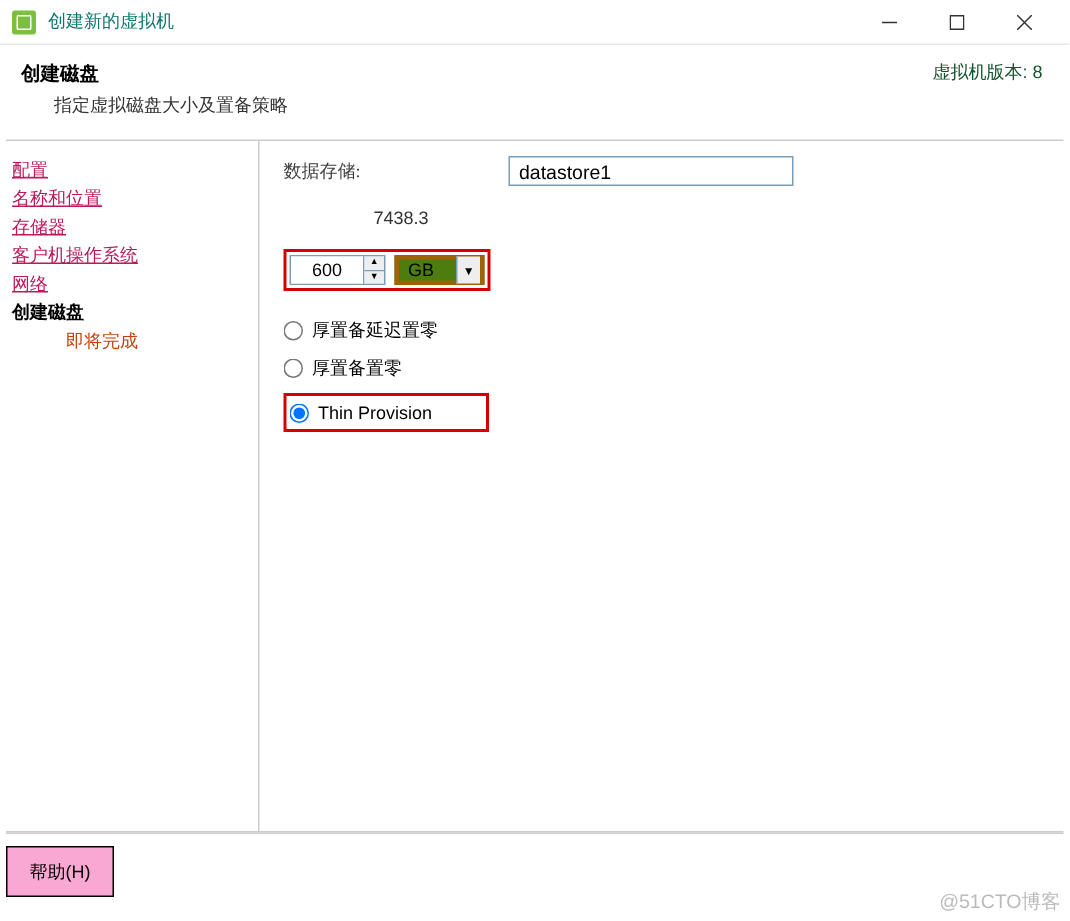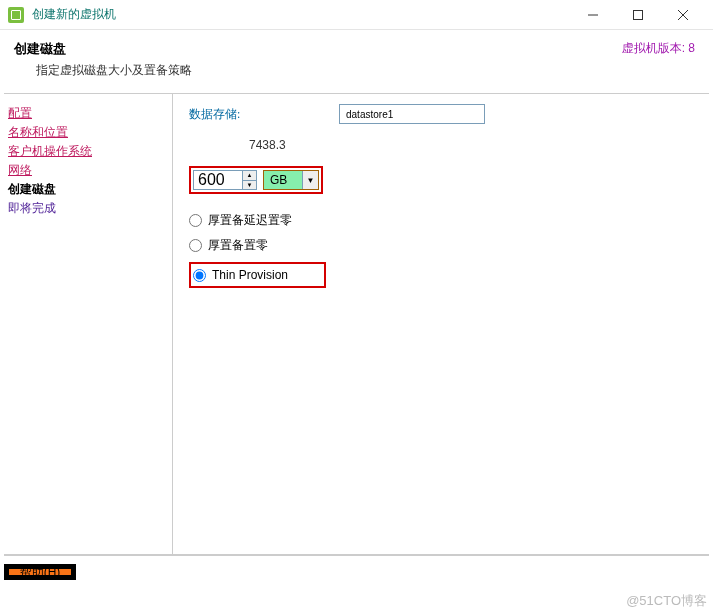--- a/index.html
+++ b/index.html
@@ -43,21 +43,21 @@
     .win-btn svg { width: 10px; height: 10px; }
 
     .header {
       padding: 10px 14px 14px 14px;
     }
     .header-title { font-weight: bold; font-size: 13px; color: #000; }
     .header-sub { margin-left: 22px; margin-top: 4px; color: #333; }
     .version-info {
       position: absolute;
       top: 40px; right: 18px;
-      color: #a21caf;
+      color: #14532d;
     }
 
     .divider { border-top: 1px solid #ccc; margin: 0 4px; }
 
     .body {
       display: flex;
       height: 460px;
     }
     .sidebar {
       width: 173px;
@@ -72,88 +72,89 @@
       cursor: pointer;
     }
     .sidebar .current {
       color: #000;
       font-weight: bold;
       text-decoration: none;
       line-height: 19px;
       cursor: default;
     }
     .sidebar .pending {
-      color: #4c1d95;
+      color: #c2410c;
       text-decoration: none;
       line-height: 19px;
+      margin-left: 36px;
     }
 
     .main {
       flex: 1;
       padding: 10px 16px;
       position: relative;
     }
     .row {
       display: flex;
       align-items: center;
       margin-bottom: 14px;
     }
-    .row .label { width: 150px; color: #0369a1; font-family: Liberation Serif, serif; }
+    .row .label { width: 150px; color: #404040; font-family: Liberation Serif, serif; }
     .row .value {
       height: 20px;
       border: 1px solid #7a9db8;
       padding: 1px 6px;
-      font-size: 10px;
+      font-size: 13px;
       background: #fff;
       min-width: 120px;
     }
     .row .plain { color: #333; padding-left: 60px; }
 
     .disk-size-group {
       display: inline-flex;
       border: 2px solid #d40000;
       padding: 2px;
     }
     .spinner {
       display: flex;
       height: 20px;
       border: 1px solid #7a9db8;
       margin-right: 6px;
     }
     .spinner input {
       width: 48px;
       border: none;
-      text-align: left;
+      text-align: center;
       padding: 0 4px;
-      font-size: 16px;
+      font-size: 12px;
       outline: none;
     }
     .spinner .spin-btns {
       width: 14px;
       display: flex;
       flex-direction: column;
       border-left: 1px solid #7a9db8;
     }
     .spinner .spin-btn {
       flex: 1;
       display: flex;
       align-items: center;
       justify-content: center;
       font-size: 6px;
       background: #eee;
       cursor: pointer;
     }
     .spinner .spin-btn:first-child { border-bottom: 1px solid #7a9db8; }
     .unit-select {
       height: 20px;
-      border: 1px solid #a16207;
+      border: 3px solid #a16207;
       display: flex;
       align-items: center;
       padding-left: 6px;
-      background: #86efac;
+      background: #4d7c0f;
     }
     .unit-select .text { width: 32px; }
     .unit-select .arrow {
       width: 16px; height: 18px;
       background: #eee;
       border-left: 1px solid #7a9db8;
       display: flex;
       align-items: center;
       justify-content: center;
       font-size: 8px;
@@ -174,24 +175,24 @@
     }
 
     .footer {
       padding: 8px 16px 8px 0;
       border-top: 1px solid #ccc;
       display: flex;
       align-items: center;
       margin: 0 4px;
     }
     .button {
-      height: 16px;
+      height: 34px;
       padding: 0 10px;
-      background: #f97316;
-      border: 5px solid #000000;
+      background: #f9a8d4;
+      border: 1px solid #000000;
       font-size: 12px;
       font-family: inherit;
       cursor: pointer;
       min-width: 72px;
       display: inline-flex;
       align-items: center;
       justify-content: center;
     }
     .footer-left { margin-left: 0; }
     .footer-spacer { flex: 1; }
@@ -241,20 +242,21 @@
   <div class="header-sub">指定虚拟磁盘大小及置备策略</div>
 </div>
 <div class="version-info">虚拟机版本: 8</div>
 
 <div class="divider"></div>
 
 <div class="body">
   <div class="sidebar">
     <a>配置</a>
     <a>名称和位置</a>
+    <a>存储器</a>
     <a>客户机操作系统</a>
     <a>网络</a>
     <div class="current">创建磁盘</div>
     <div class="pending">即将完成</div>
   </div>
 
   <div class="main">
     <div class="row">
       <div class="label">数据存储:</div>
       <input class="value" type="text" readonly="" value="datastore1" style="">

